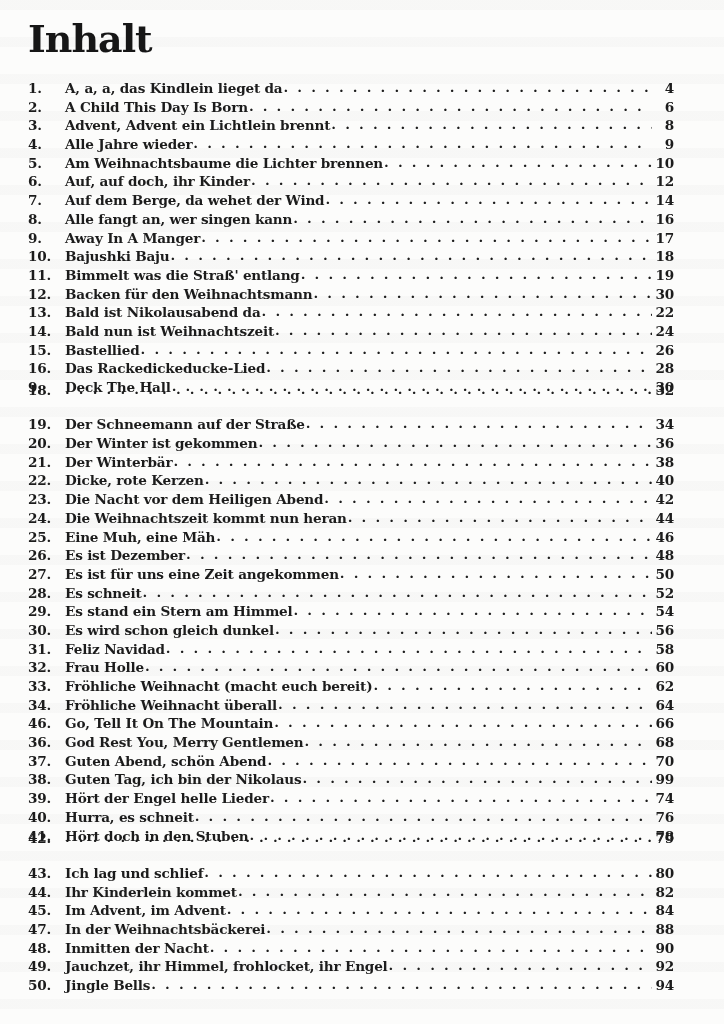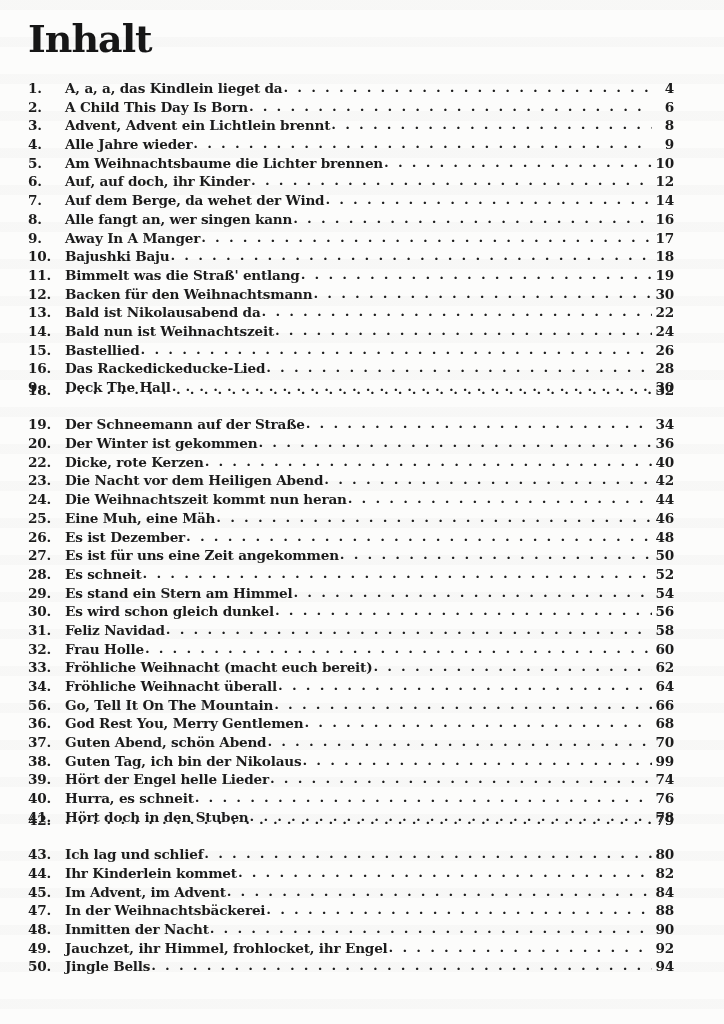--- a/index.html
+++ b/index.html
@@ -215,20 +215,26 @@
     <span class="pg">34</span>
   </div>
 
   <div class="row">
     <span class="num">20.</span>
     <span class="song">Der Winter ist gekommen</span>
     <span class="leader"></span>
     <span class="pg">36</span>
   </div>
 
+  <div class="row">
+    <span class="num">21.</span>
+    <span class="song">Der Winterbär</span>
+    <span class="leader"></span>
+    <span class="pg">38</span>
+  </div>
 
   <div class="row">
     <span class="num">22.</span>
     <span class="song">Dicke, rote Kerzen</span>
     <span class="leader"></span>
     <span class="pg">40</span>
   </div>
 
   <div class="row">
     <span class="num">23.</span>
@@ -308,21 +314,21 @@
   </div>
 
   <div class="row">
     <span class="num">34.</span>
     <span class="song">Fröhliche Weihnacht überall</span>
     <span class="leader"></span>
     <span class="pg">64</span>
   </div>
 
   <div class="row">
-    <span class="num">56.</span>
+    <span class="num">46.</span>
     <span class="song">Go, Tell It On The Mountain</span>
     <span class="leader"></span>
     <span class="pg">66</span>
   </div>
 
   <div class="row">
     <span class="num">36.</span>
     <span class="song">God Rest You, Merry Gentlemen</span>
     <span class="leader"></span>
     <span class="pg">68</span>

